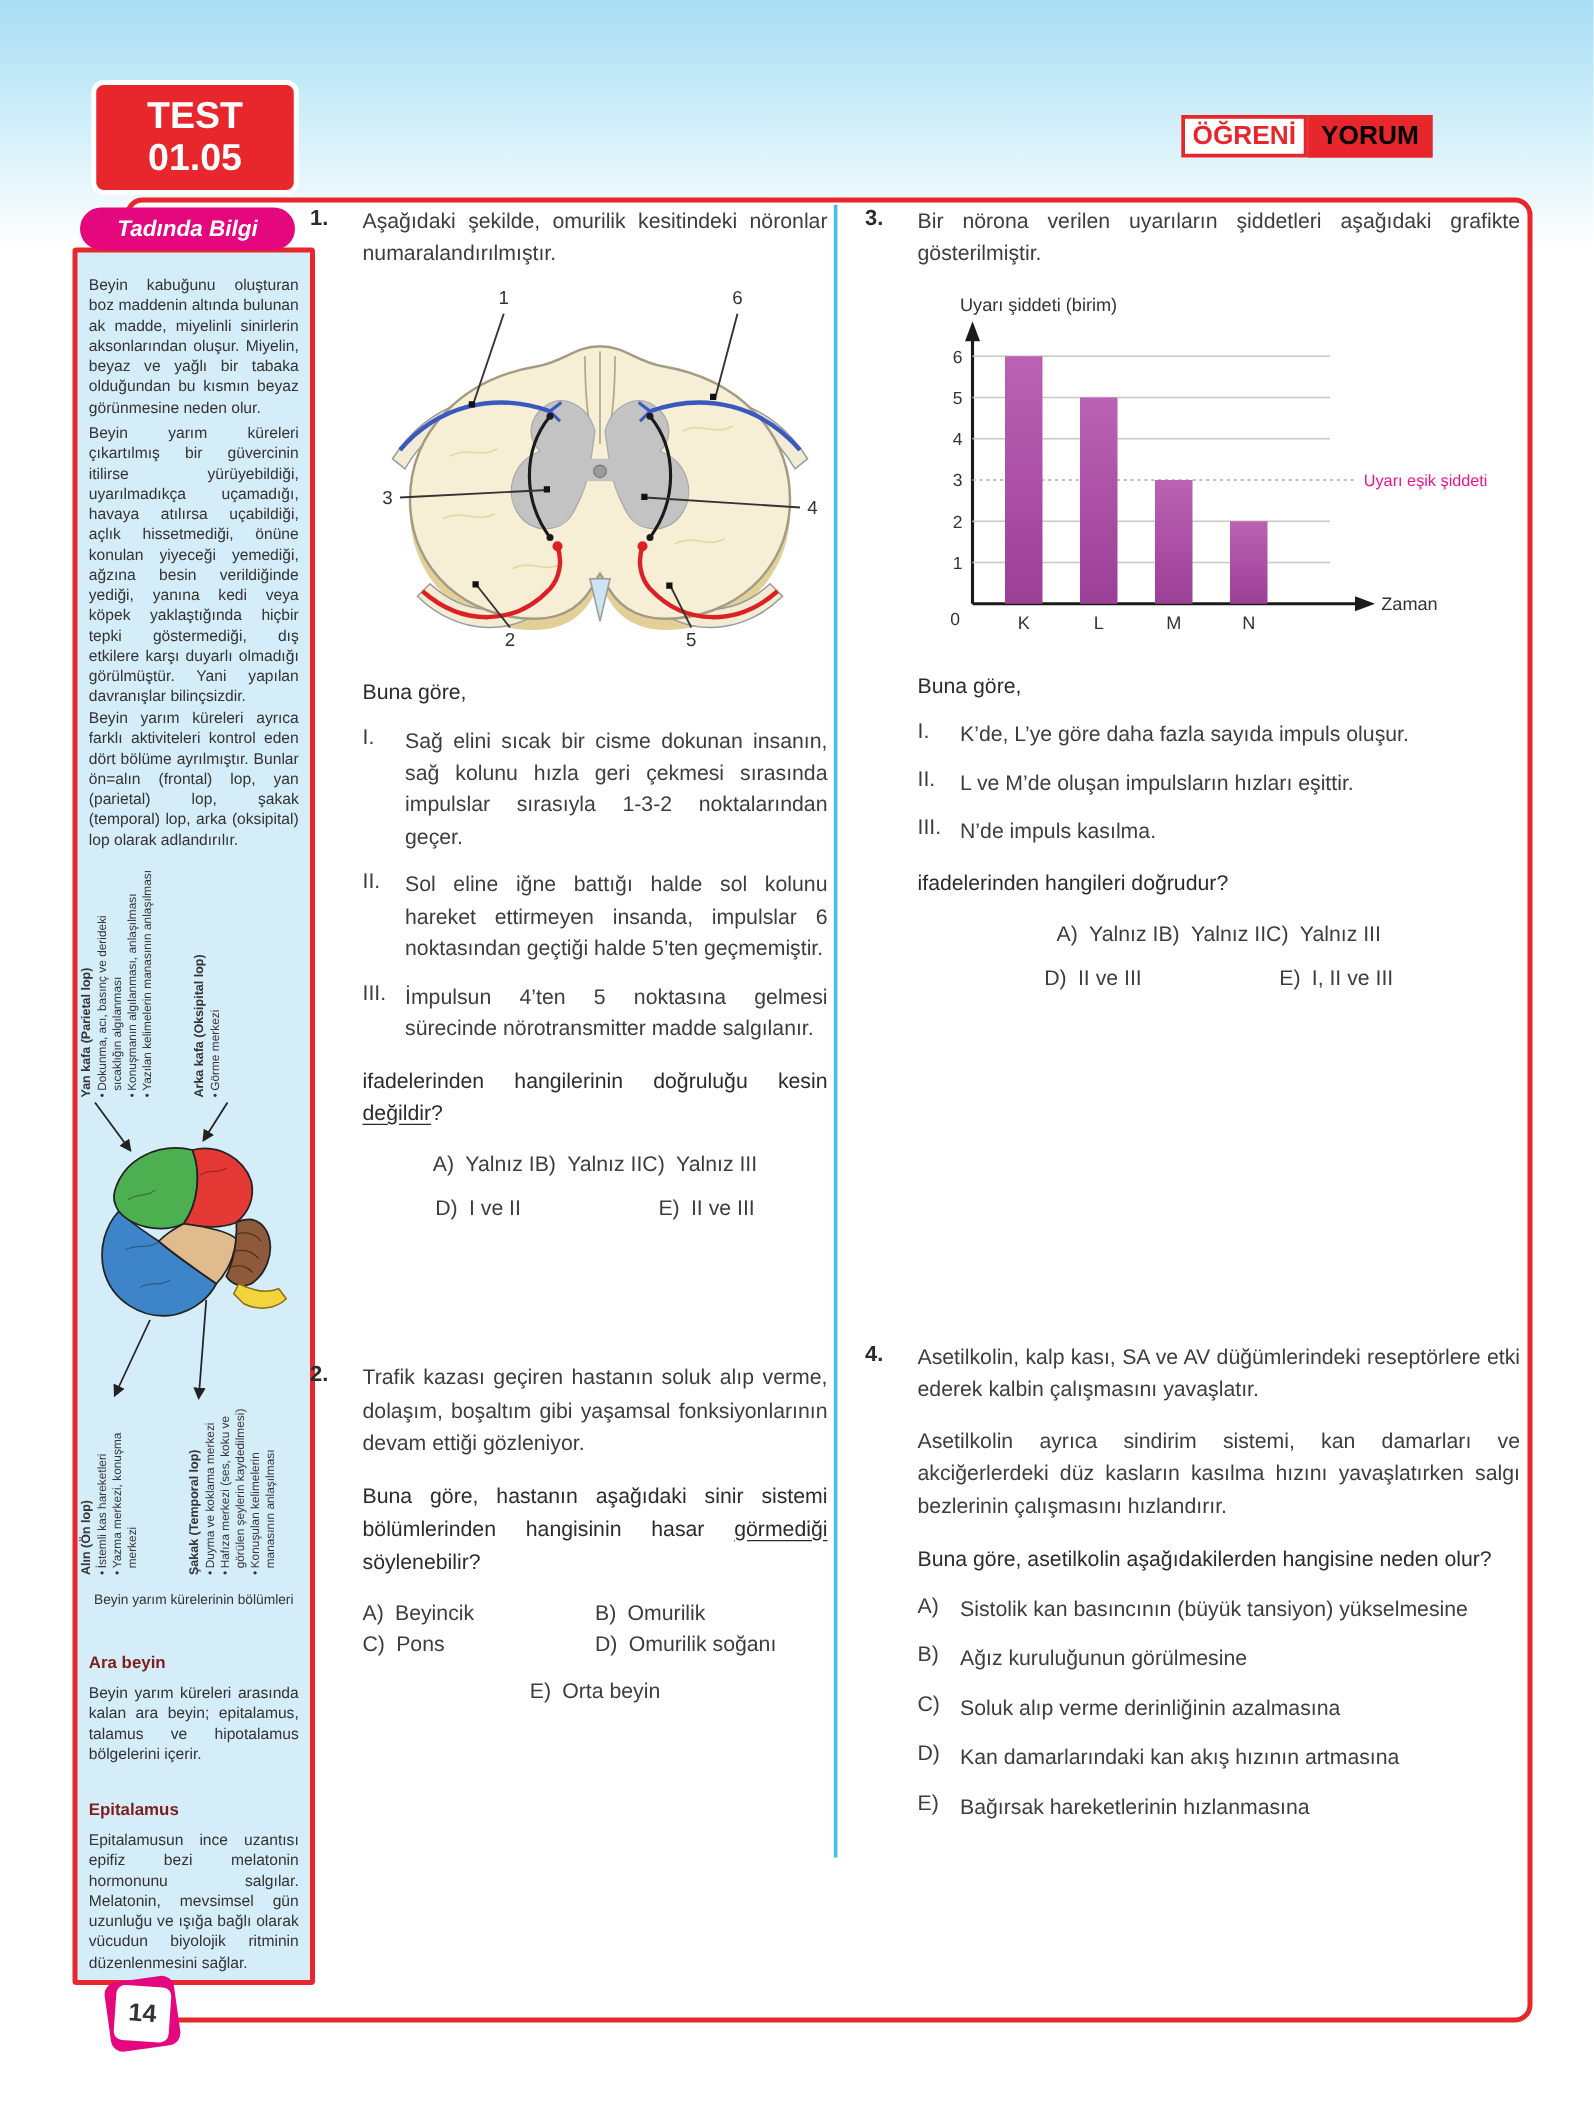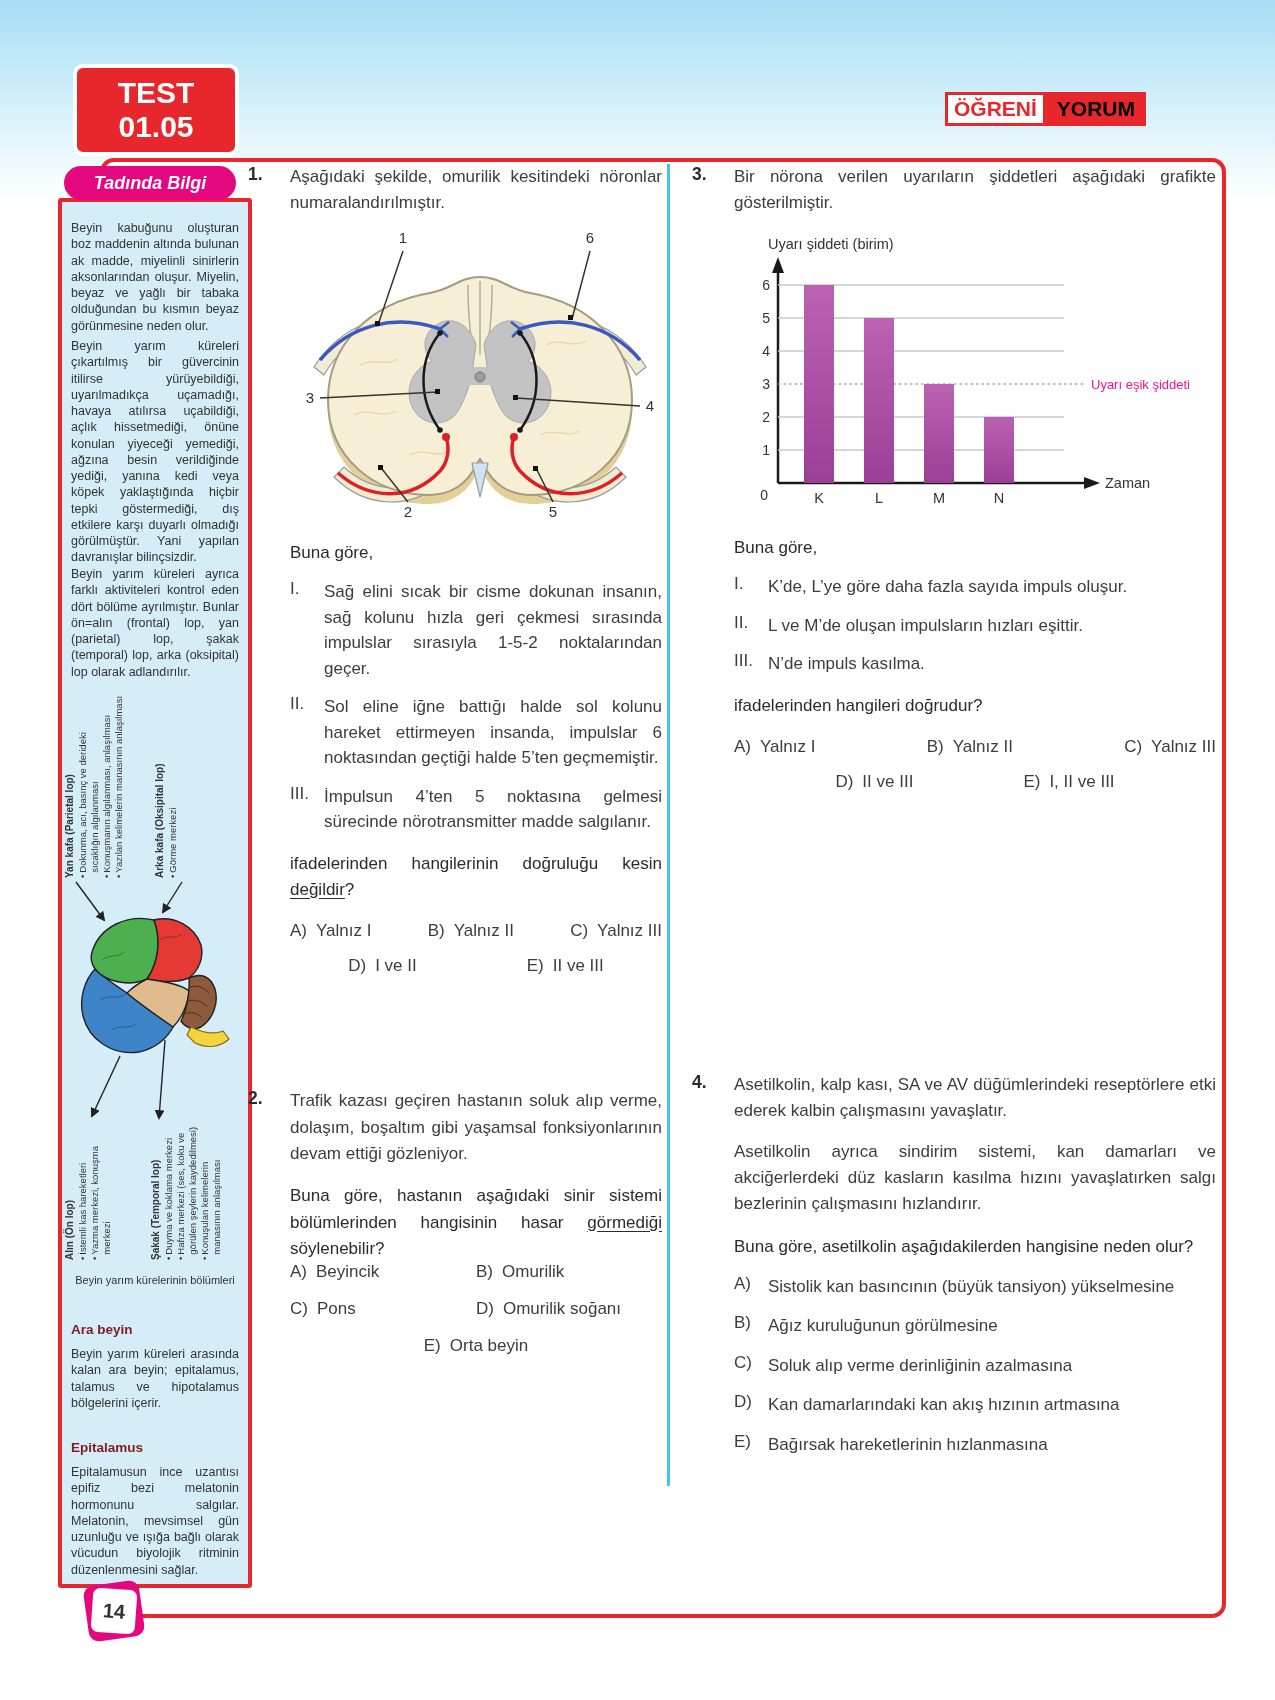--- a/index.html
+++ b/index.html
@@ -42,24 +42,24 @@
   .qnum{width:34px;font-weight:bold;font-size:17.5px;color:#2b2b2b;flex:0 0 auto;}
   .qbody{flex:1;min-width:0;}
   .qtext{font-size:17px;line-height:1.55;color:#3d3d3d;text-align:justify;margin:0;}
   .qlead,.qstem{font-size:17px;line-height:1.55;font-weight:normal;color:#2b2b2b;text-align:justify;margin:0;}
   .qlead{margin-top:16px;}
   .qstem{margin-top:16px;}
   .ul{text-decoration:underline;text-underline-offset:3px;}
   .stmt{display:flex;margin-top:13px;}
   .snum{width:34px;flex:0 0 auto;font-size:17px;color:#3d3d3d;}
   .stext{flex:1;font-size:17px;line-height:1.5;color:#3d3d3d;text-align:justify;}
-  .orow{display:flex;justify-content:space-between;margin-top:18px;font-size:17px;color:#3d3d3d;}
+  .orow{display:flex;justify-content:center;margin-top:18px;font-size:17px;color:#3d3d3d;}
   .orow2{justify-content:center;gap:110px;margin-top:15px;}
   .opt .ok{margin-right:9px;}
-  .ogrid{display:grid;grid-template-columns:1fr 1fr;row-gap:17px;
+  .ogrid{display:grid;grid-template-columns:1fr 1fr;row-gap:5px;margin-top:18px;
     font-size:17px;color:#3d3d3d;}
   .orow-c{display:flex;justify-content:center;margin-top:17px;font-size:17px;color:#3d3d3d;}
   .optv{display:flex;margin-top:14px;font-size:17px;color:#3d3d3d;}
   .optv .ok{width:34px;flex:0 0 auto;}
   .optv .ov{flex:1;line-height:1.5;text-align:justify;}
   .figwrap{margin:8px 0 2px 0;text-align:center;}
   
   .page-badge{position:absolute;left:86px;top:1583px;width:56px;height:56px;z-index:5;
     background:#e5077d;border-radius:10px;transform:rotate(-8deg);
     display:flex;align-items:center;justify-content:center;}
@@ -218,21 +218,21 @@
           <text x="20" y="178" text-anchor="middle" font-size="15" fill="#333">3</text>
           <text x="360" y="186" text-anchor="middle" font-size="15" fill="#333">4</text>
           <text x="118" y="292" text-anchor="middle" font-size="15" fill="#333">2</text>
           <text x="263" y="292" text-anchor="middle" font-size="15" fill="#333">5</text>
         </svg>
         </div>
 
         <p class="qlead">Buna göre,</p>
         <div class="stmt">
             <span class="snum">I.</span>
-            <span class="stext">Sağ elini sıcak bir cisme dokunan insanın, sağ kolunu hızla geri çekmesi sırasında impulslar sırasıyla 1-5-2 noktalarından geçer.</span>
+            <span class="stext">Sağ elini sıcak bir cisme dokunan insanın, sağ kolunu hızla geri çekmesi sırasında impulslar sırasıyla 1-3-2 noktalarından geçer.</span>
           </div>
         <div class="stmt">
             <span class="snum">II.</span>
             <span class="stext">Sol eline iğne battığı halde sol kolunu hareket ettirmeyen insanda, impulslar 6 noktasından geçtiği halde 5’ten geçmemiştir.</span>
           </div>
         <div class="stmt">
             <span class="snum">III.</span>
             <span class="stext">İmpulsun 4’ten 5 noktasına gelmesi sürecinde nörotransmitter madde salgılanır.</span>
           </div>
         <p class="qstem"><span>ifadelerinden hangilerinin doğruluğu kesin </span><span class="ul">değildir</span><span>?</span></p>

